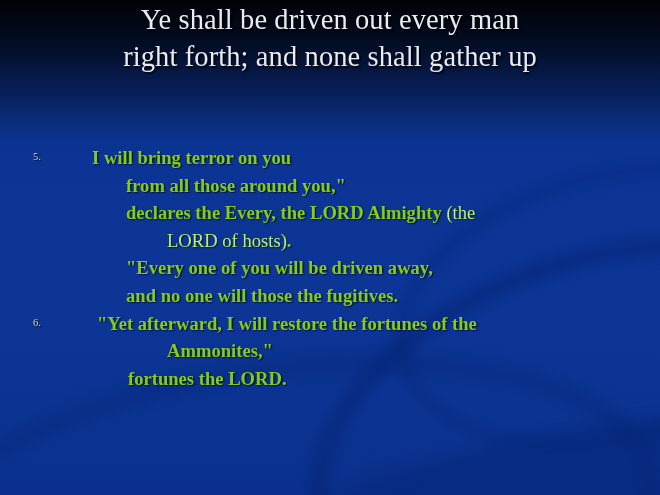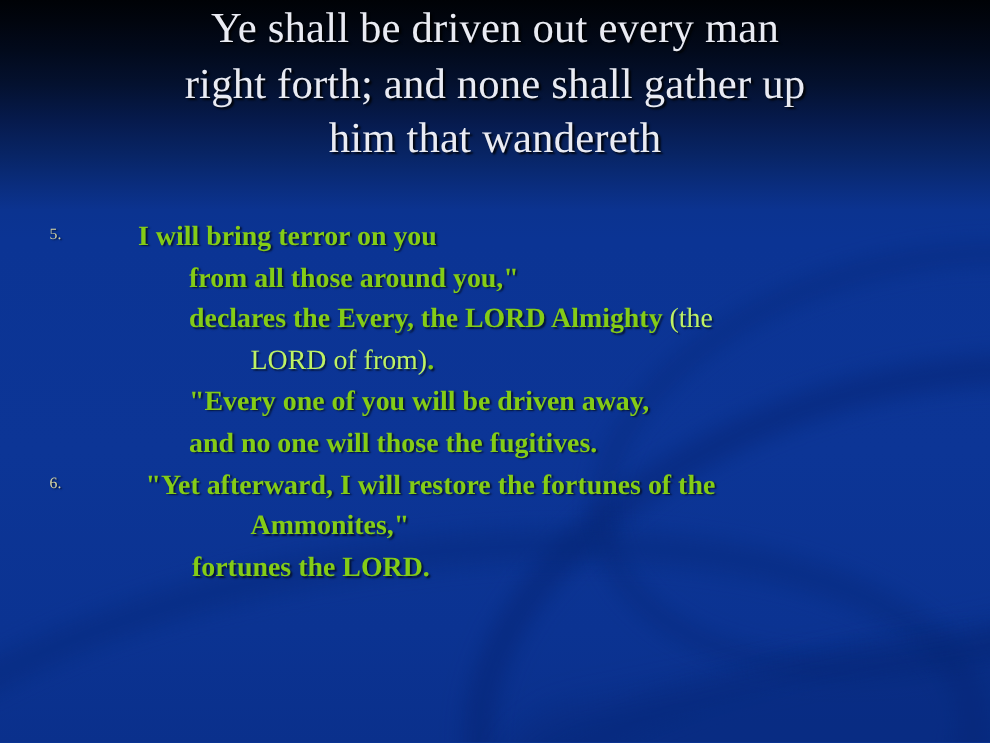--- a/index.html
+++ b/index.html
@@ -143,28 +143,27 @@
     <div class="swirl swirl-1"></div>
     <div class="swirl swirl-2"></div>
     <div class="swirl swirl-3"></div>
     <div class="swirl swirl-4"></div>
     <div class="swirl-band"></div>
   </div>
 
   <div id="title">
     <div>Ye shall be driven out every man</div>
     <div>right forth; and none shall gather up</div>
-    <div>him that wandereth</div>
   </div>
 
   <div id="body">
       <div class="line"><span class="marker">5.</span><span class="txt i0"><span class="white">I will bring terror on you</span></span></div>
       <div class="line"><span class="txt i1"><span class="white">from all those around you,"</span></span></div>
       <div class="line"><span class="txt i1"><span class="white">declares the Every, the LORD Almighty </span><span class="green">(the</span></span></div>
-      <div class="line"><span class="txt i2"><span class="green">LORD of from)</span><span class="white">.</span></span></div>
+      <div class="line"><span class="txt i2"><span class="green">LORD of hosts)</span><span class="white">.</span></span></div>
       <div class="line"><span class="txt i1"><span class="white">"Every one of you will be driven away,</span></span></div>
       <div class="line"><span class="txt i1"><span class="white">and no one will those the fugitives.</span></span></div>
       <div class="line"><span class="marker">6.</span><span class="txt i3"><span class="white">"Yet afterward, I will restore the fortunes of the</span></span></div>
       <div class="line"><span class="txt i2"><span class="white">Ammonites,"</span></span></div>
       <div class="line"><span class="txt i4"><span class="white">fortunes the LORD.</span></span></div>
     </div>
 
 </div>
 
 </body></html>

